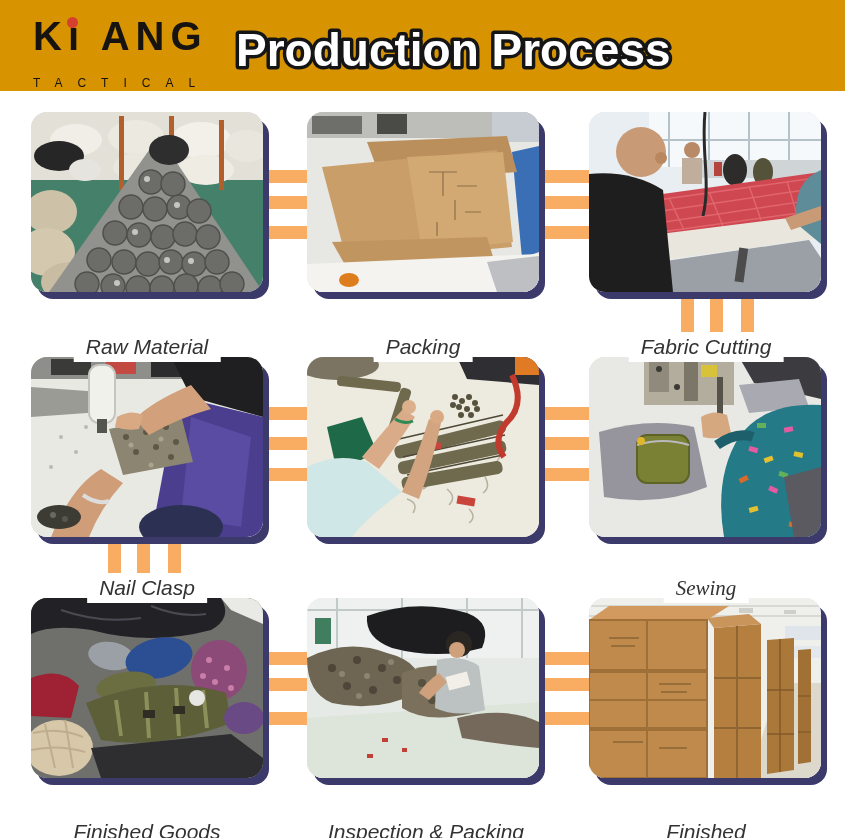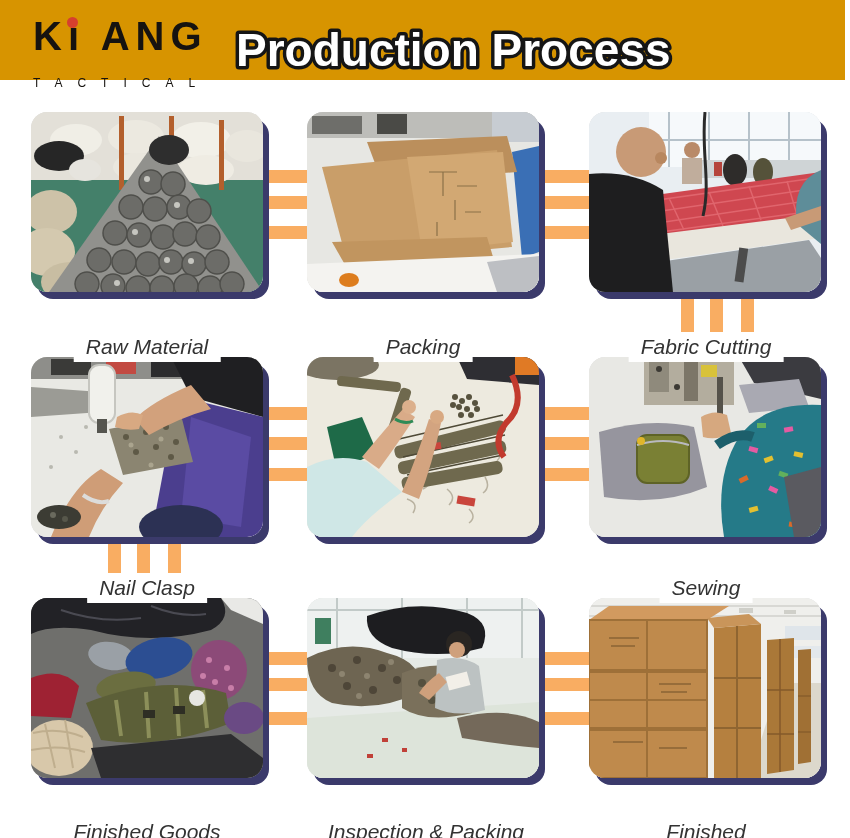--- a/index.html
+++ b/index.html
@@ -1,19 +1,19 @@
 <!DOCTYPE html>
 <html><head>
 <meta charset="utf-8">
 <style>
   html,body{margin:0;padding:0;background:#fff;}
   #page{position:relative;width:850px;height:838px;background:#ffffff;overflow:hidden;
         font-family:"Liberation Sans",sans-serif;}
   
-  #header{position:absolute;left:0;top:0;width:845px;height:80px;background:#d79400;}
+  #header{position:absolute;left:0;top:0;width:845px;height:91px;background:#d79400;}
   #logo{position:absolute;left:33px;top:14px;width:190px;color:#161310;}
   #logo .main{font-size:40px;font-weight:700;letter-spacing:6px;line-height:44px;white-space:nowrap;}
   .i-wrap{position:relative;display:inline-block;}
   .red-dot{position:absolute;left:-1px;top:3px;width:11px;height:11px;border-radius:50%;
            background:#d6402e;}
   #logo .tagline{font-size:12px;font-weight:400;letter-spacing:15px;margin-top:18px;white-space:nowrap;}
   #title-svg{position:absolute;left:228px;top:12px;}
   
   .photo{position:absolute;width:232px;height:180px;border-radius:16px;overflow:hidden;
          box-shadow:6px 7px 0 #3b3a6b;background:#ddd;z-index:2;}
@@ -398,18 +398,18 @@
       <path d="M178 92 H205 M178 136 H205 M191 41 V174" stroke="#84592a" stroke-width="1.5" fill="none"></path>
       <polygon points="209,52 222,51 222,164 209,166" fill="#a07034"></polygon>
       <path d="M209 98 H222 M209 134 H222" stroke="#7d5427" stroke-width="1.2" fill="none"></path>
     </svg>
   </div>
 
   <div class="caption" style="left:147px;top:309px;">Raw Material</div>
   <div class="caption" style="left:423px;top:309px;">Packing</div>
   <div class="caption" style="left:706px;top:309px;">Fabric Cutting</div>
   <div class="caption" style="left:147px;top:550px;">Nail Clasp</div>
-  <div class="caption" style="left:706px;top:550px;">Sewing</div>
+  <div class="caption" style="left:706px;top:550px;font-family:Liberation Serif, serif;">Sewing</div>
   <div class="caption" style="left:147px;top:794px;">Finished Goods</div>
   <div class="caption" style="left:426px;top:794px;">Inspection &amp; Packing</div>
   <div class="caption" style="left:706px;top:794px;">Finished</div>
 
 </div>
 
 </body></html>

